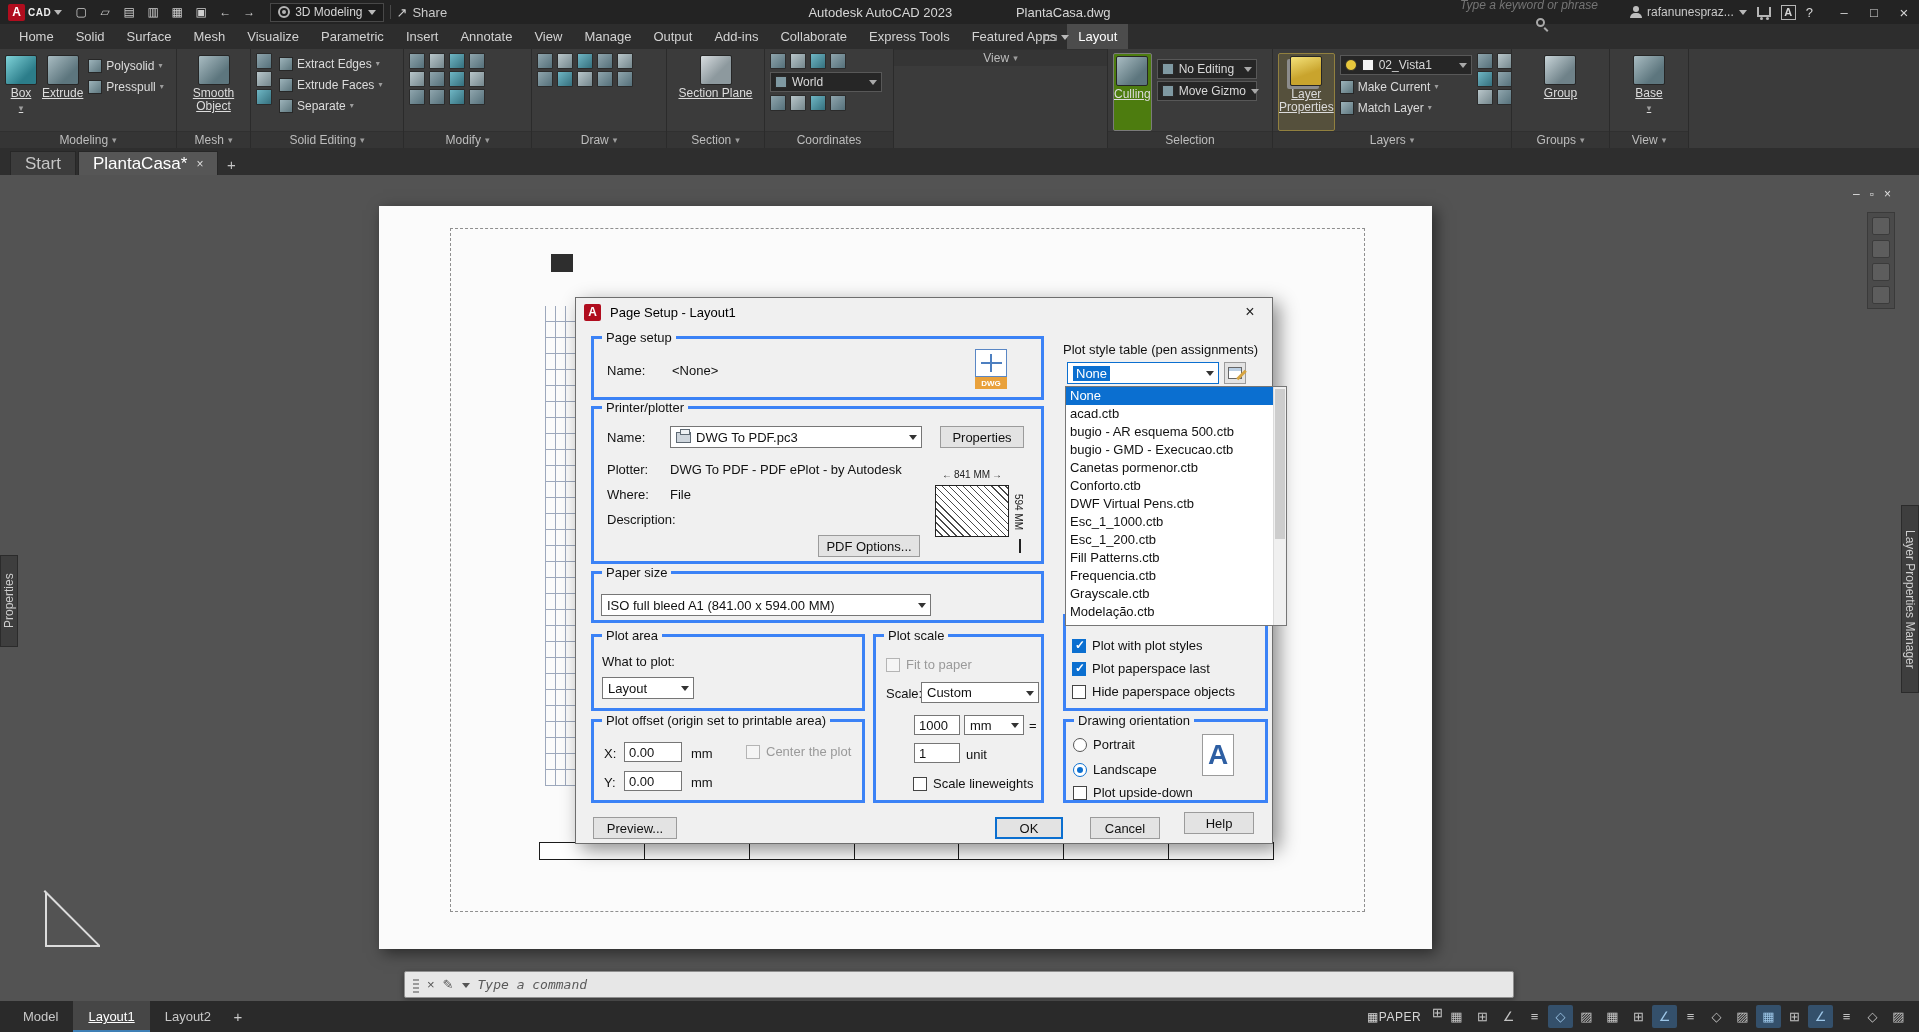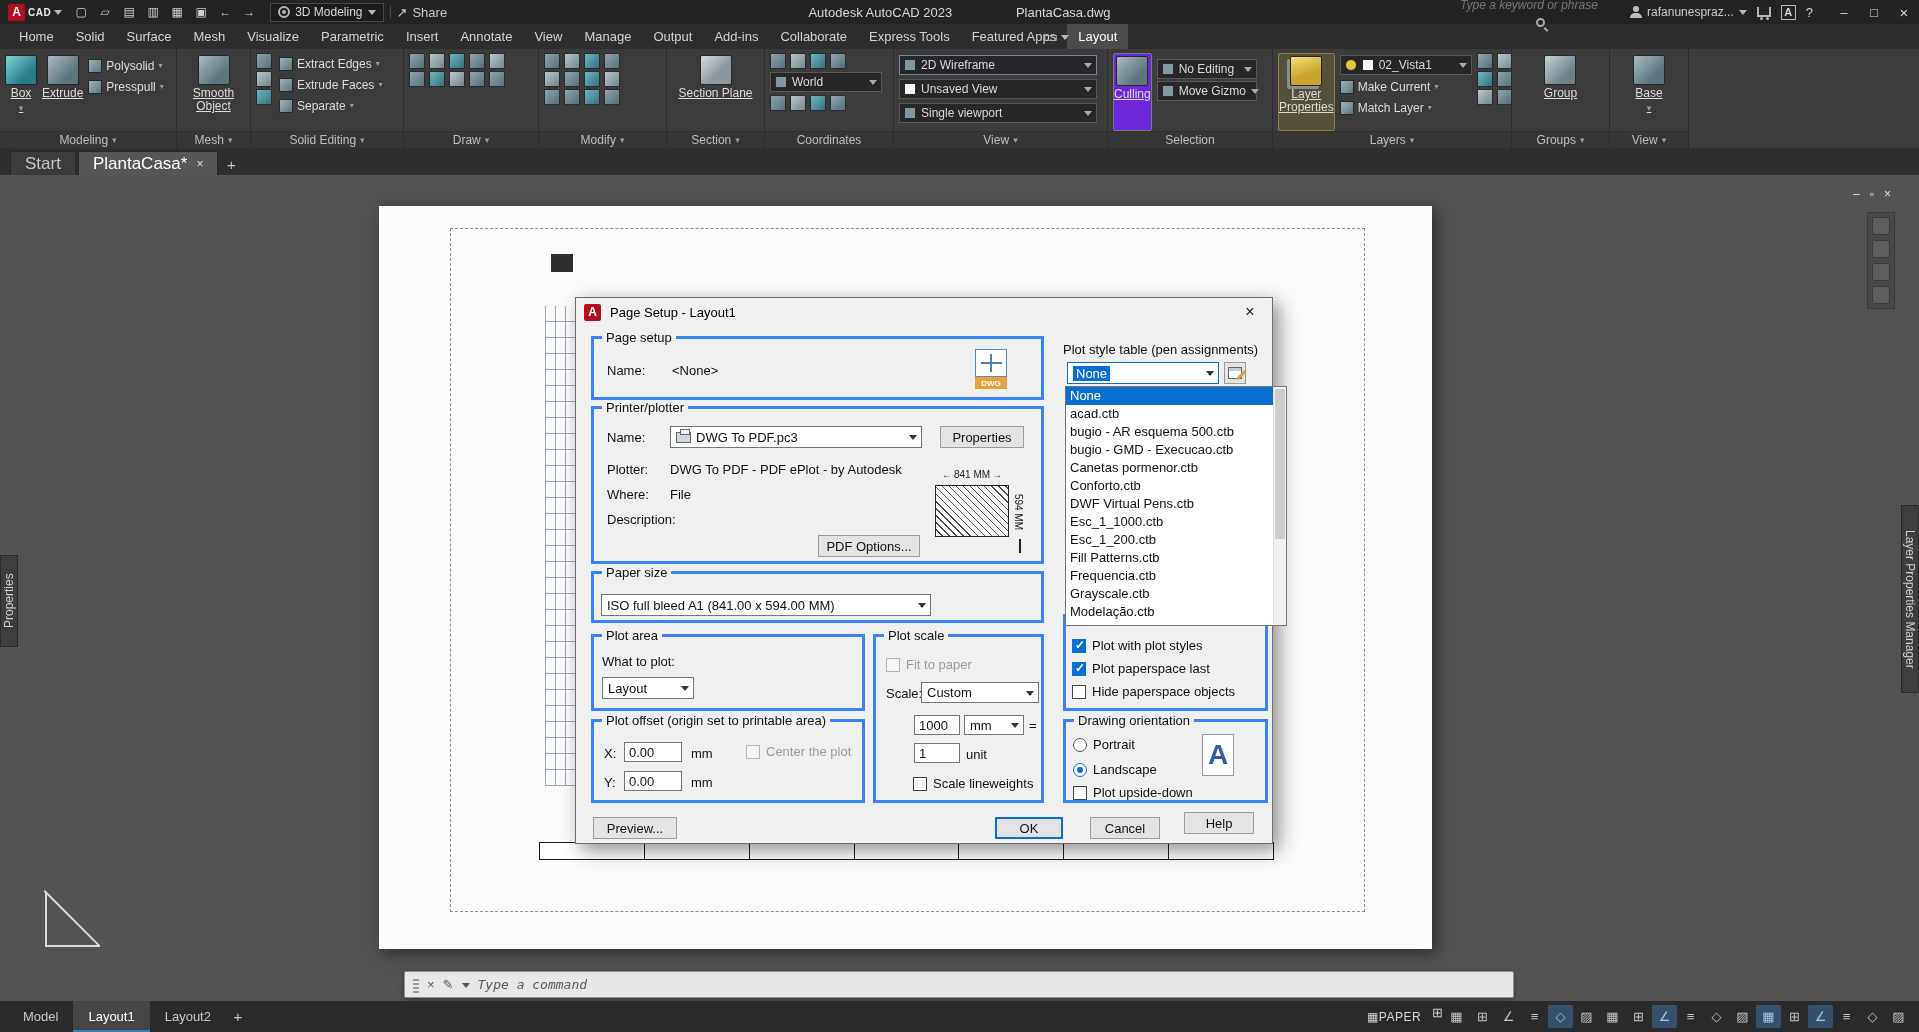--- a/index.html
+++ b/index.html
@@ -69,21 +69,21 @@
   .panel-title.dd::after { content:"▾"; font-size:9px; color:#9d9d9d; }
   .bigbtn { display:flex; flex-direction:column; align-items:center; gap:2px; color:#dcdcdc;
             font-size:12px; text-align:center; line-height:13px; padding-top:2px;text-decoration:underline; }
   .icon3d { width:32px; height:30px; background:linear-gradient(135deg,#a9bcc2,#5d767e 70%);
             border:1px solid #262626; border-radius:2px; flex:none; }
   .icon3d.teal { background:linear-gradient(135deg,#7fd2d8,#2c7d8a 70%); }
   .icon3d.plane { background:linear-gradient(135deg,#d8dde0,#8d999e 60%); }
   .icon3d.layers { background:linear-gradient(160deg,#f4e27a,#c9a42d 60%); box-shadow:-3px 3px 0 #8c8c8c; }
   .icon3d.group { background:linear-gradient(135deg,#c8d4d8,#6f8289 70%); }
   .bigbtn.dd::after { content:"▾"; font-size:9px; color:#9d9d9d; }
-  .bigbtn.pressed { background:#6d28d9; border:1px solid #7a7a7a; border-radius:2px; }
+  .bigbtn.pressed { background:#4d7c0f; border:1px solid #7a7a7a; border-radius:2px; }
   .bigbtn.hl { background:#55503c; border:1px solid #91803f; border-radius:2px; }
   .smallrow { display:flex; align-items:center; gap:4px; height:19px; color:#dcdcdc; font-size:12px; white-space:nowrap; }
   .smallrow::after { content:"▾"; font-size:8px; color:#9d9d9d; }
   .sicon { width:14px; height:14px; background:linear-gradient(135deg,#9db3ba,#5d767e); border:1px solid #272727; flex:none; }
   .col { display:flex; flex-direction:column; gap:2px; }
   .igrid { display:grid; gap:2px; align-content:flex-start; }
   .igrid span { width:16px; height:16px; background:linear-gradient(135deg,#8fa5ad,#55707a);
                 border:1px solid #2b2b2b; border-radius:1px; display:block; }
   .igrid span:nth-of-type(3n+2){ background:linear-gradient(135deg,#b9c6ca,#74878d); }
   .igrid span:nth-of-type(4n+3){ background:linear-gradient(135deg,#6fb6c4,#35707e); }
@@ -213,21 +213,21 @@
   .cmd-grip { width:6px; height:16px; background:repeating-linear-gradient(0deg,#9a9a9a 0 2px,transparent 2px 4px); }
   .cmd-x { color:#555; font-size:13px; } .cmd-x::before { content:"×"; }
   .cmd-pencil { color:#555; font-size:13px; } .cmd-pencil::before { content:"✎"; }
   .cmd-caret { width:0; height:0; border:4px solid transparent; border-top:5px solid #555; margin-top:5px; }
   .cmd-text { font-style:italic; font-size:13px; color:#5a5a5a; font-family:"DejaVu Sans Mono", monospace; }
 
   
   .statusbar { position:absolute; bottom:0; left:0; right:0; height:31px; background:#2a2a2a;
                display:flex; align-items:center; font-size:13px; color:#c9c9c9; z-index:41; padding-left:8px; }
   .ltab { height:31px; padding:0 15px; display:flex; align-items:center; white-space:nowrap; }
-  .ltab.active { background:#464646; color:#fff; box-shadow:inset 0 -2px 0 #3d7fb5; }
+  .ltab.active { background:#464646; color:#fff; box-shadow:inset 0 -2px 0 #3d7fb5;text-decoration:underline; }
   .lplus { width:24px; height:24px; display:flex; align-items:center; justify-content:center; color:#c9c9c9; }
   .lplus::before { content:"+"; font-size:15px; }
   .st-right { margin-left:auto; display:flex; align-items:center; gap:1px; padding-right:8px; }
   .space-lbl { margin-right:10px; font-size:12px; letter-spacing:.5px; color:#d5d5d5; }
   .stico { width:25px; height:23px; display:flex; align-items:center; justify-content:center;
            color:#c3c3c3; font-size:13px; border-radius:2px; }
   .st-right span:nth-of-type(6n+1)::before { content:"▦"; }
   .st-right span:nth-of-type(6n+2)::before { content:"⊞"; }
   .st-right span:nth-of-type(6n+3)::before { content:"∠"; }
   .st-right span:nth-of-type(6n+4)::before { content:"≡"; }
@@ -367,58 +367,58 @@
         </div>
         <div class="smallrow">
           <span class="sicon"></span>
           <span>Separate</span>
         </div>
       </div>
     </div>
     <div class="panel-title dd">Solid Editing</div>
   </div>
 
+  <div class="panel" style="width:128px">
+    <div class="panel-body">
+      <div class="igrid" style="grid-template-columns:repeat(4,18px)">
+
+      <span></span>
+          <span></span>
+          <span></span>
+          <span></span>
+          <span></span>
+          <span></span>
+          <span></span>
+          <span></span>
+          <span></span>
+          <span></span>
+          <span></span>
+          <span></span>
+        </div>
+    </div>
+    <div class="panel-title dd">Modify</div>
+  </div>
+
   <div class="panel" style="width:135px">
     <div class="panel-body">
       <div class="igrid" style="grid-template-columns:repeat(5,18px)">
 
       <span></span>
           <span></span>
           <span></span>
           <span></span>
           <span></span>
           <span></span>
           <span></span>
           <span></span>
           <span></span>
           <span></span>
         </div>
     </div>
     <div class="panel-title dd">Draw</div>
-  </div>
-
-  <div class="panel" style="width:128px">
-    <div class="panel-body">
-      <div class="igrid" style="grid-template-columns:repeat(4,18px)">
-
-      <span></span>
-          <span></span>
-          <span></span>
-          <span></span>
-          <span></span>
-          <span></span>
-          <span></span>
-          <span></span>
-          <span></span>
-          <span></span>
-          <span></span>
-          <span></span>
-        </div>
-    </div>
-    <div class="panel-title dd">Modify</div>
   </div>
 
   <div class="panel" style="width:98px">
     <div class="panel-body" style="justify-content:center">
       <div class="bigbtn">
         <span class="icon3d plane"></span>
         <span>Section Plane</span>
       </div>
     </div>
     <div class="panel-title dd">Section</div>
@@ -443,37 +443,20 @@
       <span></span>
           <span></span>
           <span></span>
           <span></span>
         </div>
     </div>
     <div class="panel-title">Coordinates</div>
   </div>
 
   <div class="panel" style="width:214px">
-    <div class="panel-body" style="flex-direction:column;gap:4px;padding-top:6px">
-      <div class="rcombo hlb" style="width:198px">
-        <span class="mini"></span>
-        <span>2D Wireframe</span>
-        <span class="caret"></span>
-      </div>
-      <div class="rcombo" style="width:198px">
-        <span class="mini chip"></span>
-        <span>Unsaved View</span>
-        <span class="caret"></span>
-      </div>
-      <div class="rcombo" style="width:198px">
-        <span class="mini"></span>
-        <span>Single viewport</span>
-        <span class="caret"></span>
-      </div>
-    </div>
     <div class="panel-title dd">View</div>
   </div>
 
   <div class="panel" style="width:165px">
     <div class="panel-body">
       <div class="bigbtn pressed">
         <span class="icon3d"></span>
         <span>Culling</span>
       </div>
       <div class="col" style="padding-top:6px">

